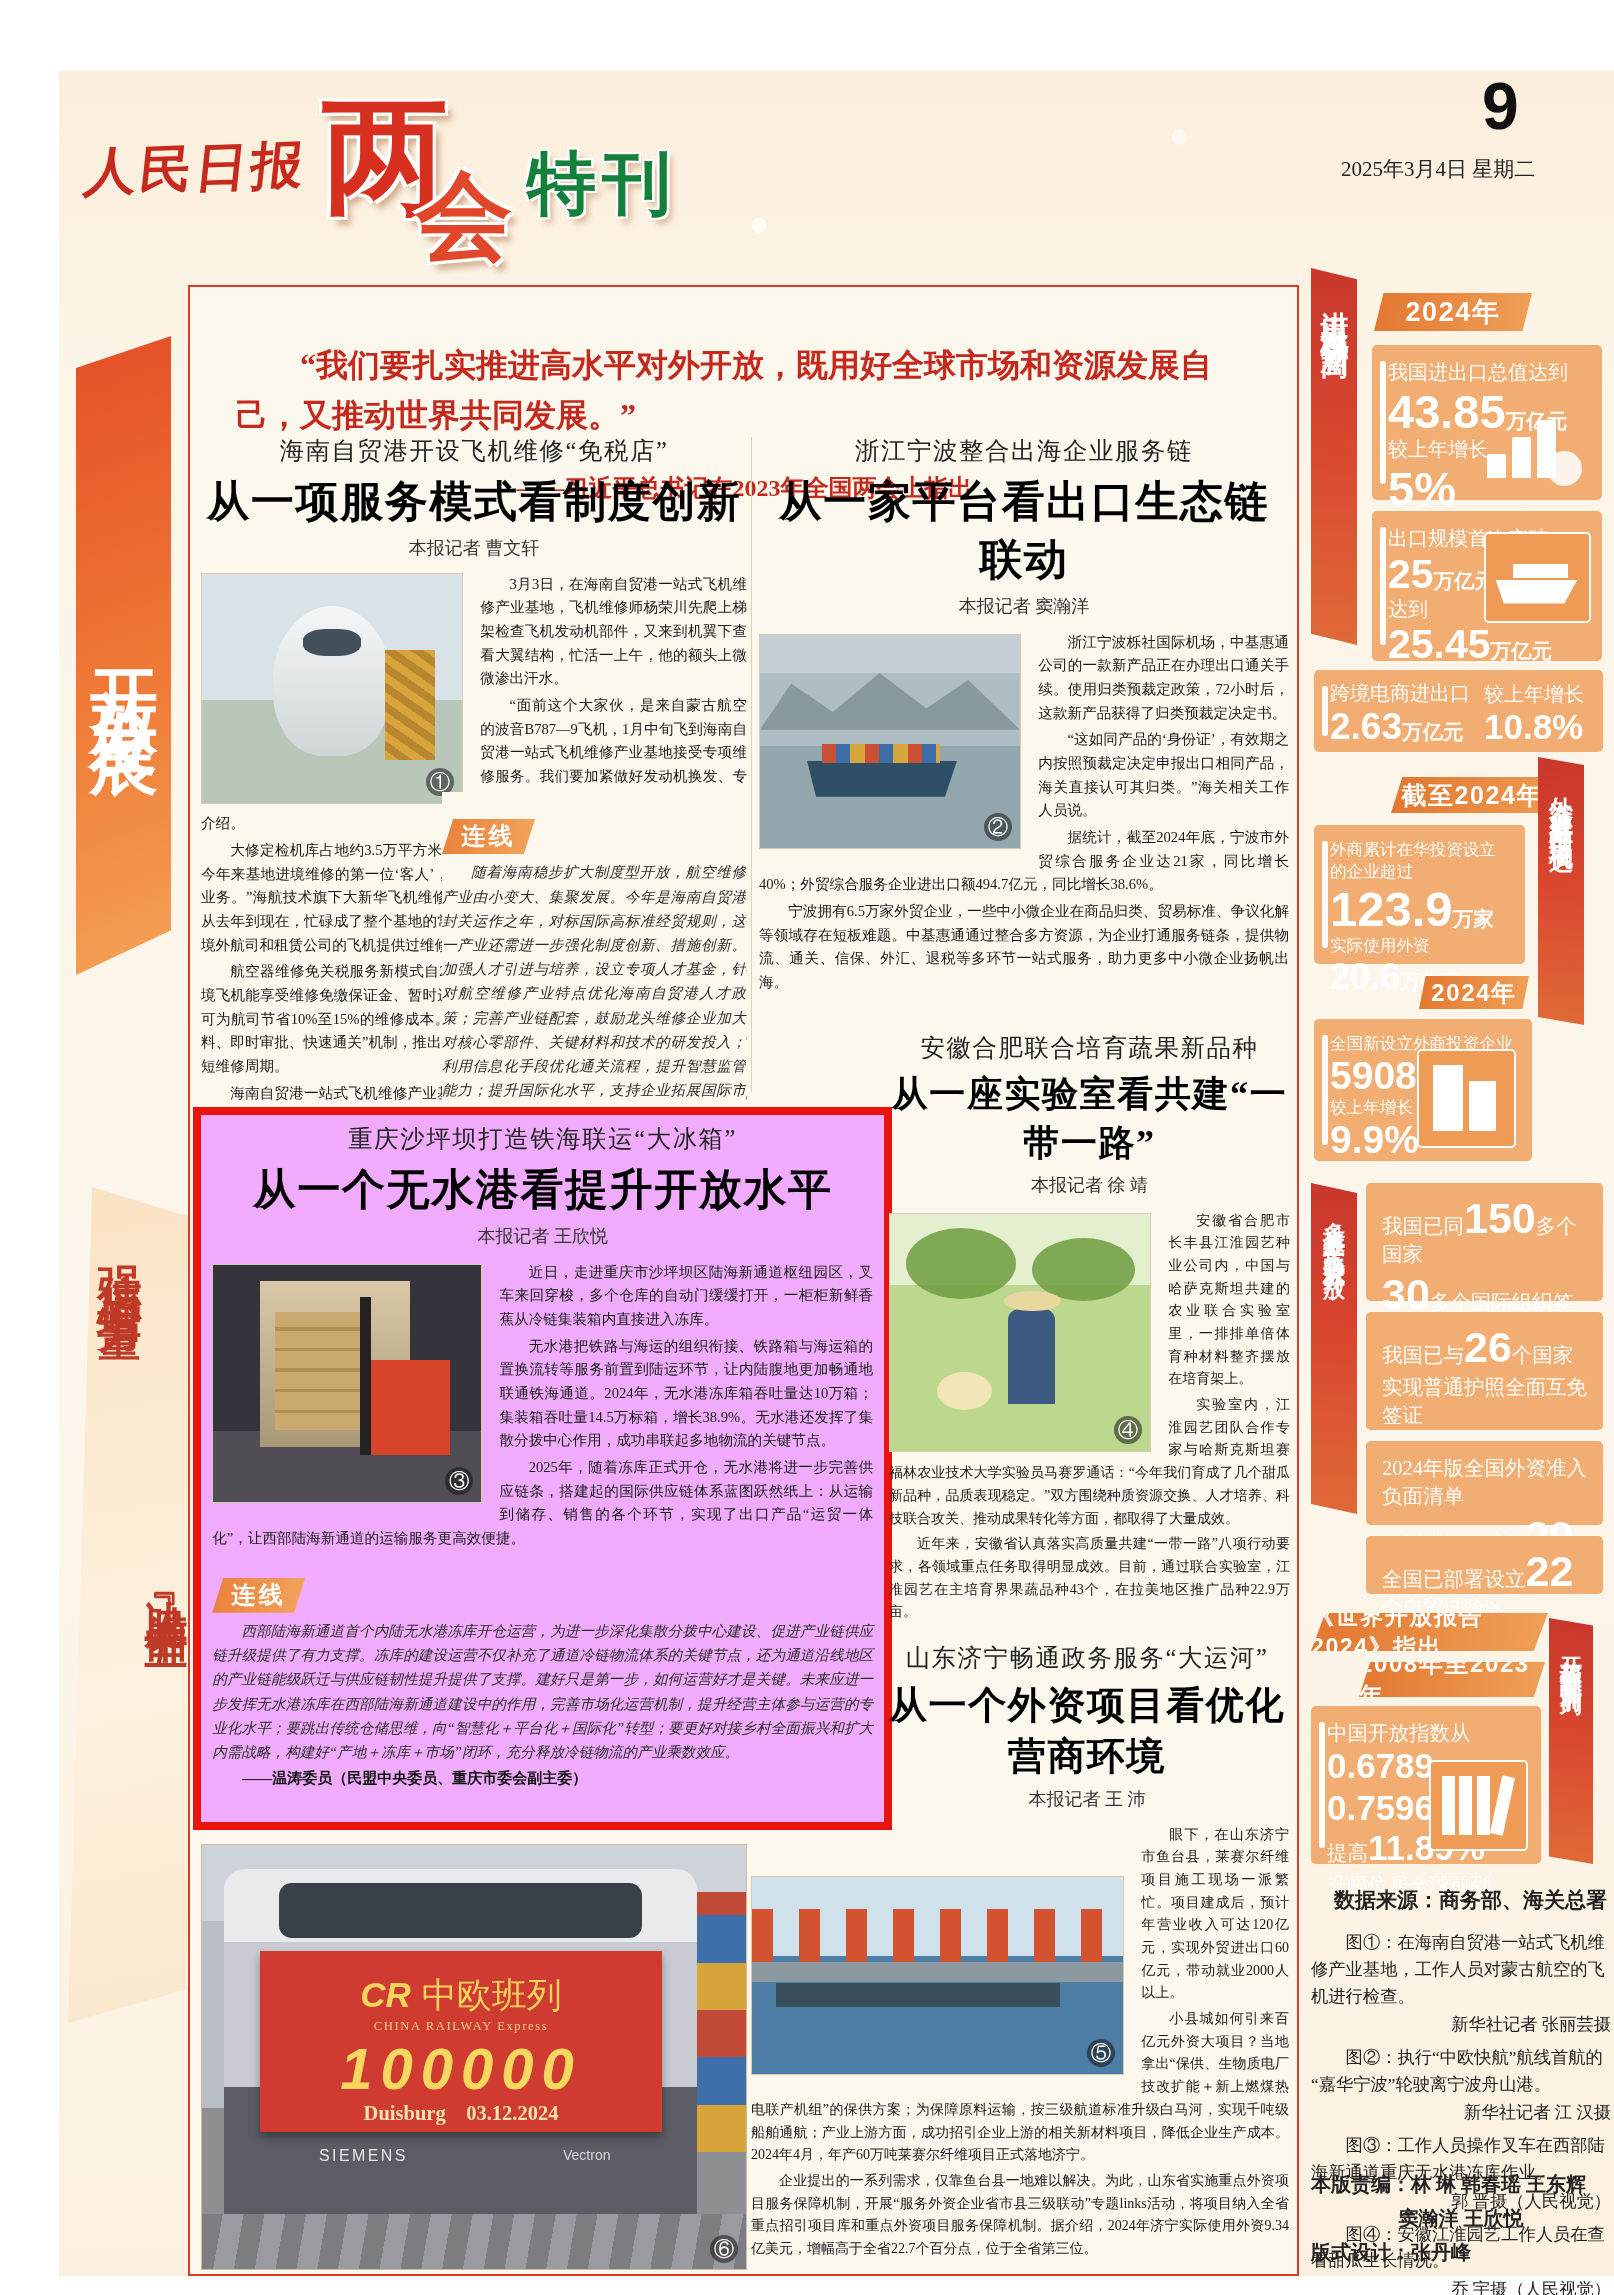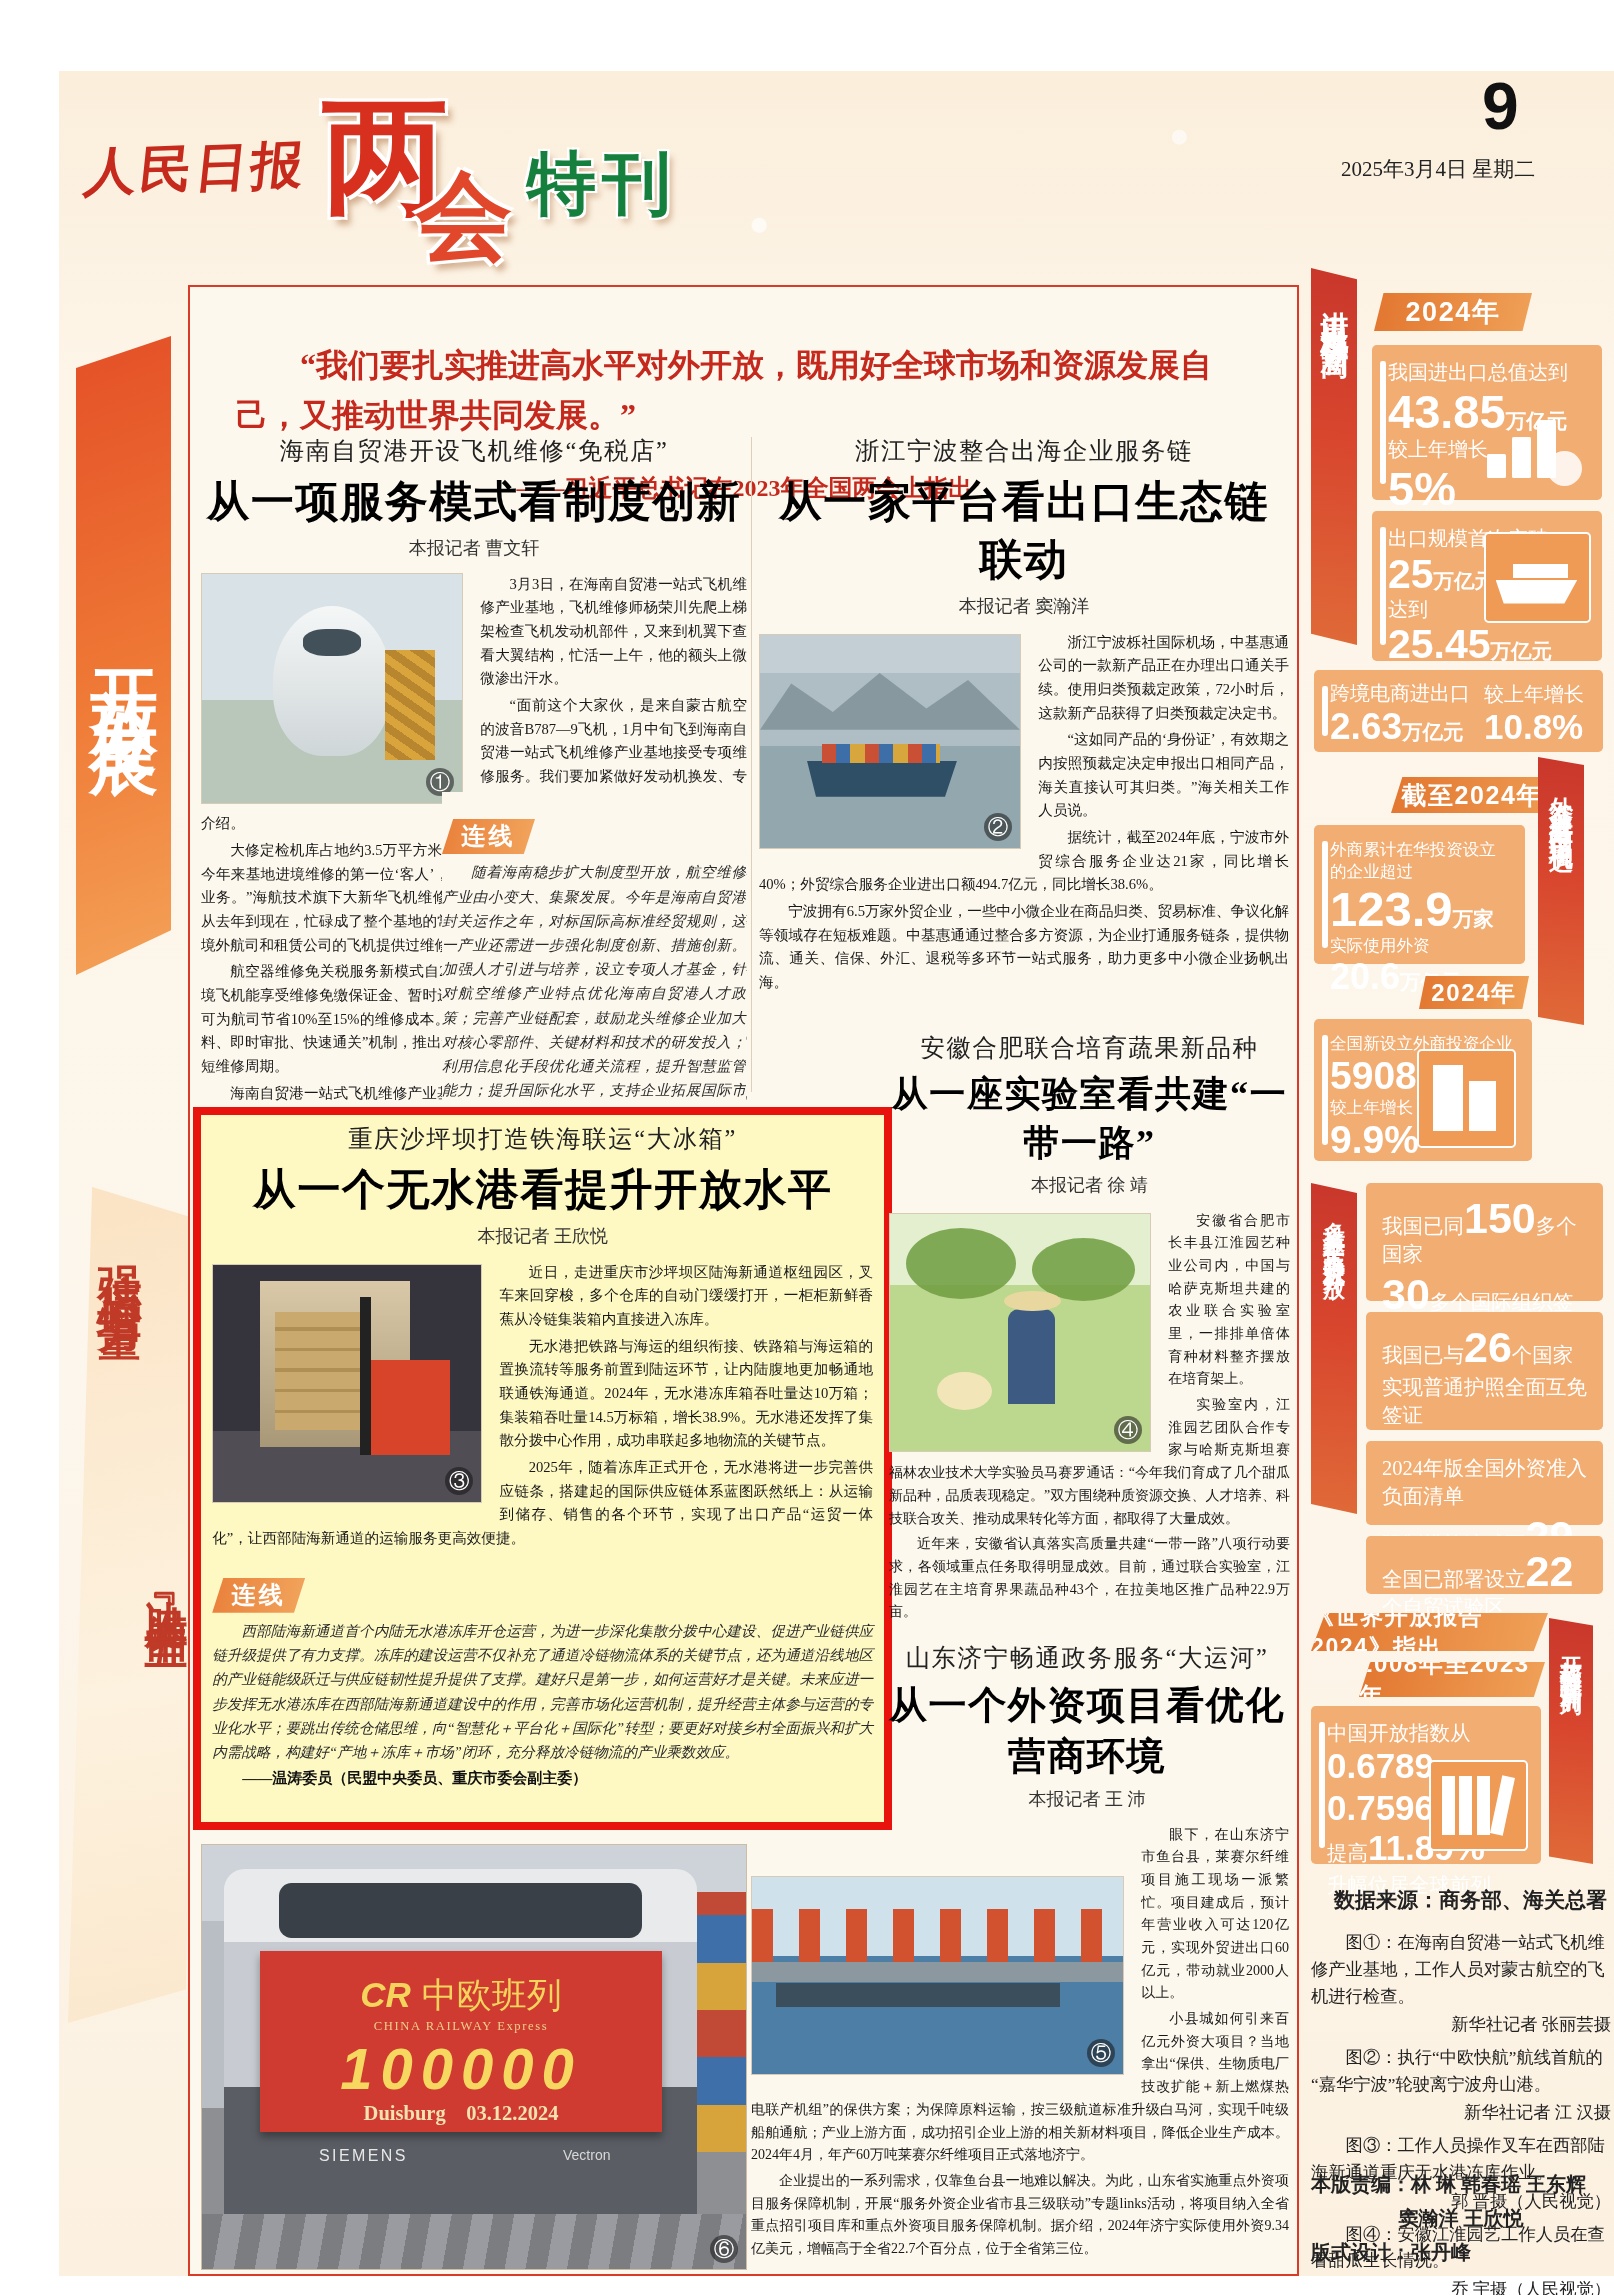--- a/index.html
+++ b/index.html
@@ -56,21 +56,21 @@
           background:rgba(20,20,20,.55);color:#fff;font-size:20.5px;line-height:28px;text-align:center;}
   .lx-wrap{margin-top:27px;}
   .lx-label{display:inline-block;min-width:93px;height:35px;line-height:35px;text-align:center;
       background:linear-gradient(100deg,#e9803a,#f2a55d);color:#fff;font-size:24px;font-weight:bold;
       clip-path:polygon(12% 0,100% 0,88% 100%,0 100%);letter-spacing:3.2px;margin-bottom:6.3px;}
   .lx-text{font-size:14.6px;line-height:1.66;color:#2a2a2a;text-align:justify;text-indent:2em;
       font-style:italic;margin:0;}
   .lx-attr{font-size:15px;font-weight:bold;color:#111;margin:4.7px 0 0 0;text-align:left;text-indent:2em;}
   .vdiv{position:absolute;width:0.8px;background:#ddcfb8;}
   
-  #redbox{border:8.7px solid #e8130c;background:#fef9c3;}
+  #redbox{border:8.7px solid #e8130c;background:#f0abfc;}
   
   .p1{width:260px;height:229px;background:linear-gradient(180deg,#d9e2e6 0 55%,#b9c6ba 55% 100%);}
   .p1 .nose{position:absolute;left:71px;top:32px;width:118px;height:150px;border-radius:50% 50% 42% 42%;
             background:linear-gradient(180deg,#f5f7f7,#cfd6d8);}
   .p1 .shield{position:absolute;left:101px;top:55px;width:58px;height:27px;border-radius:40%;background:#42505a;}
   .p1 .stair{position:absolute;left:183px;top:76px;width:50px;height:110px;background:repeating-linear-gradient(35deg,#d9a43c 0 8px,#b8862e 8px 16px);}
   .p2{width:260px;height:213px;background:linear-gradient(180deg,#c3cfd4 0 18%,#aebec4 18% 52%,#93a8ae 52% 100%);}
   .p2 .mt{position:absolute;left:0;top:24px;width:100%;height:71px;background:#7d8e96;clip-path:polygon(0 100%,12% 35%,28% 75%,46% 20%,64% 70%,80% 30%,100% 100%);opacity:.8;}
   .p2 .hull{position:absolute;left:47px;top:126px;width:150px;height:36px;background:#2e4f66;clip-path:polygon(0 0,100% 0,92% 100%,6% 100%);}
   .p2 .box{position:absolute;left:62px;top:109px;width:118px;height:19px;

